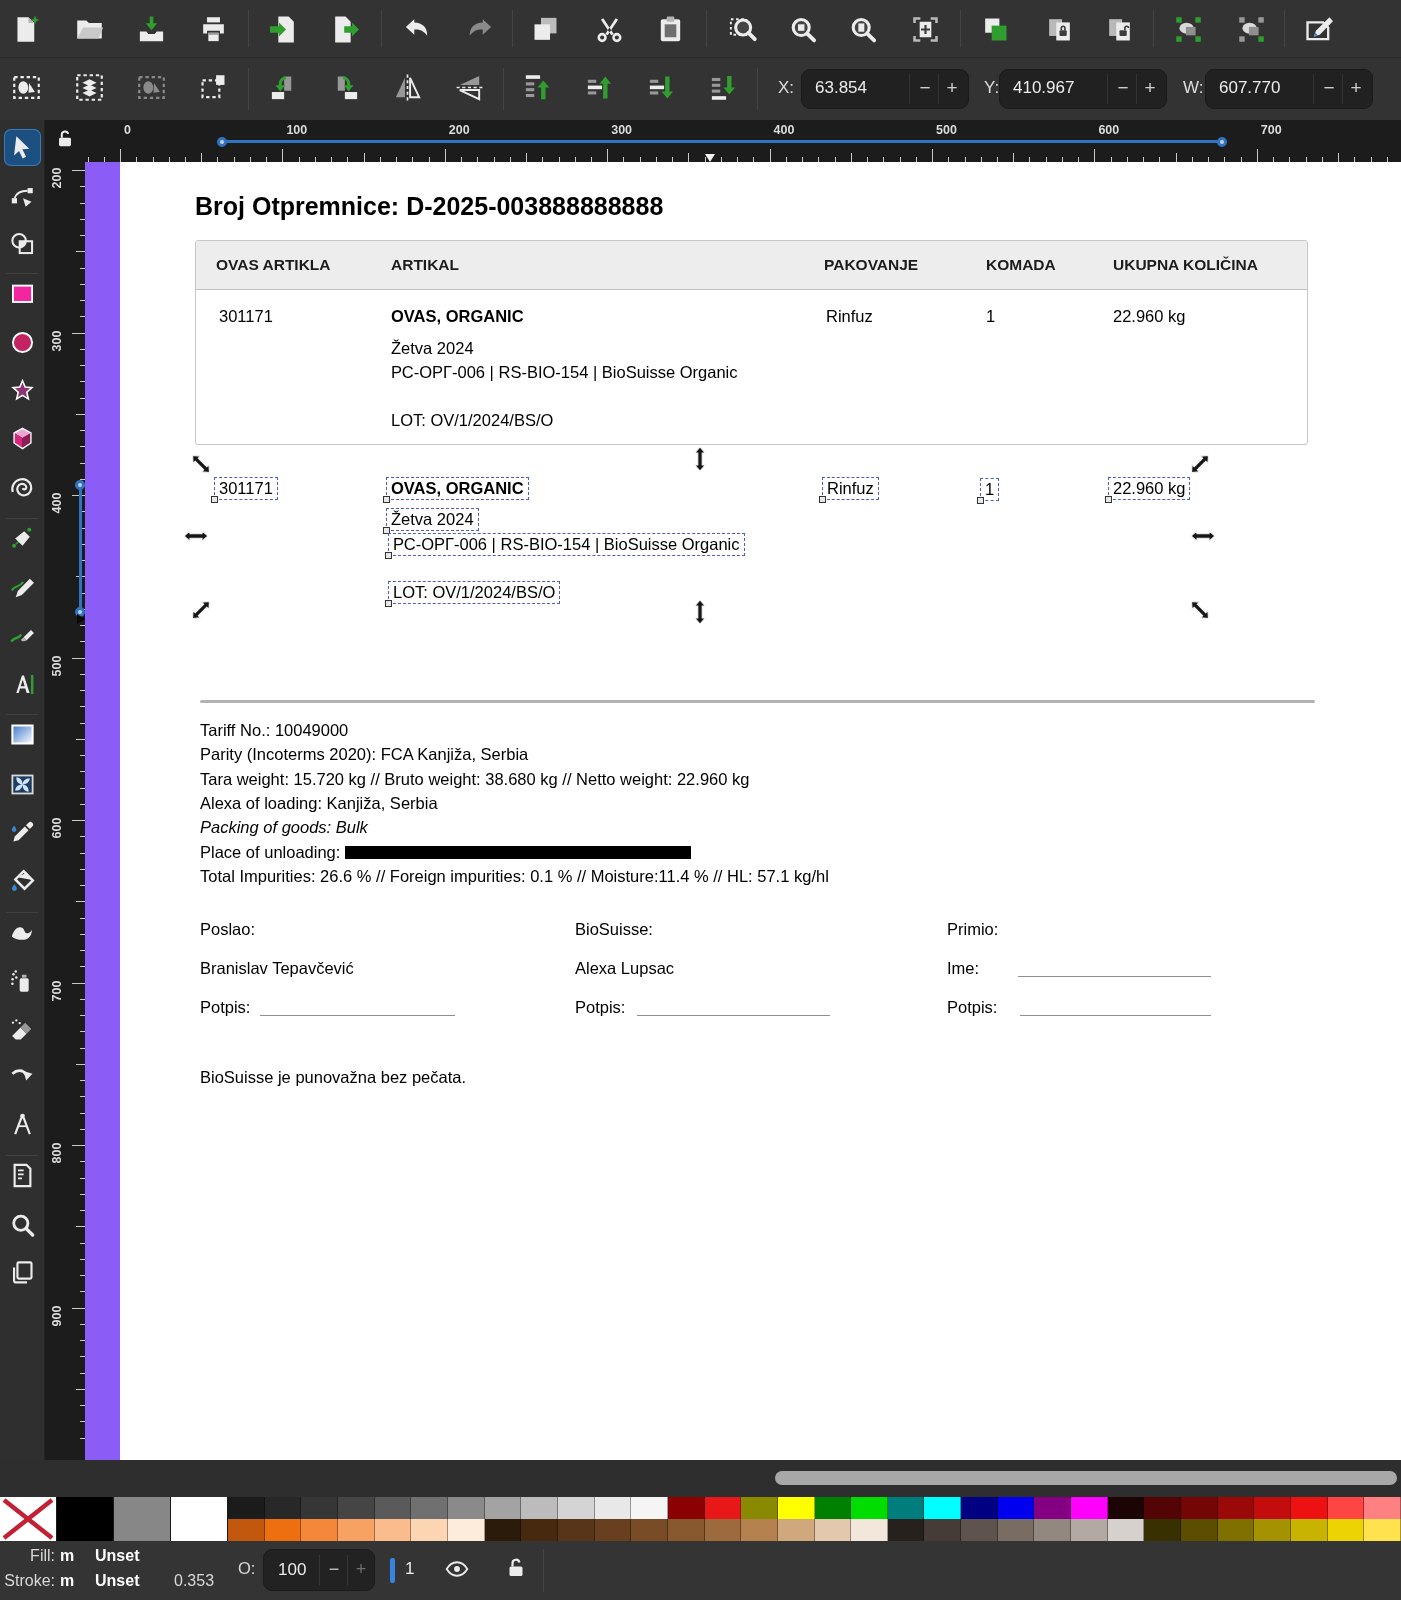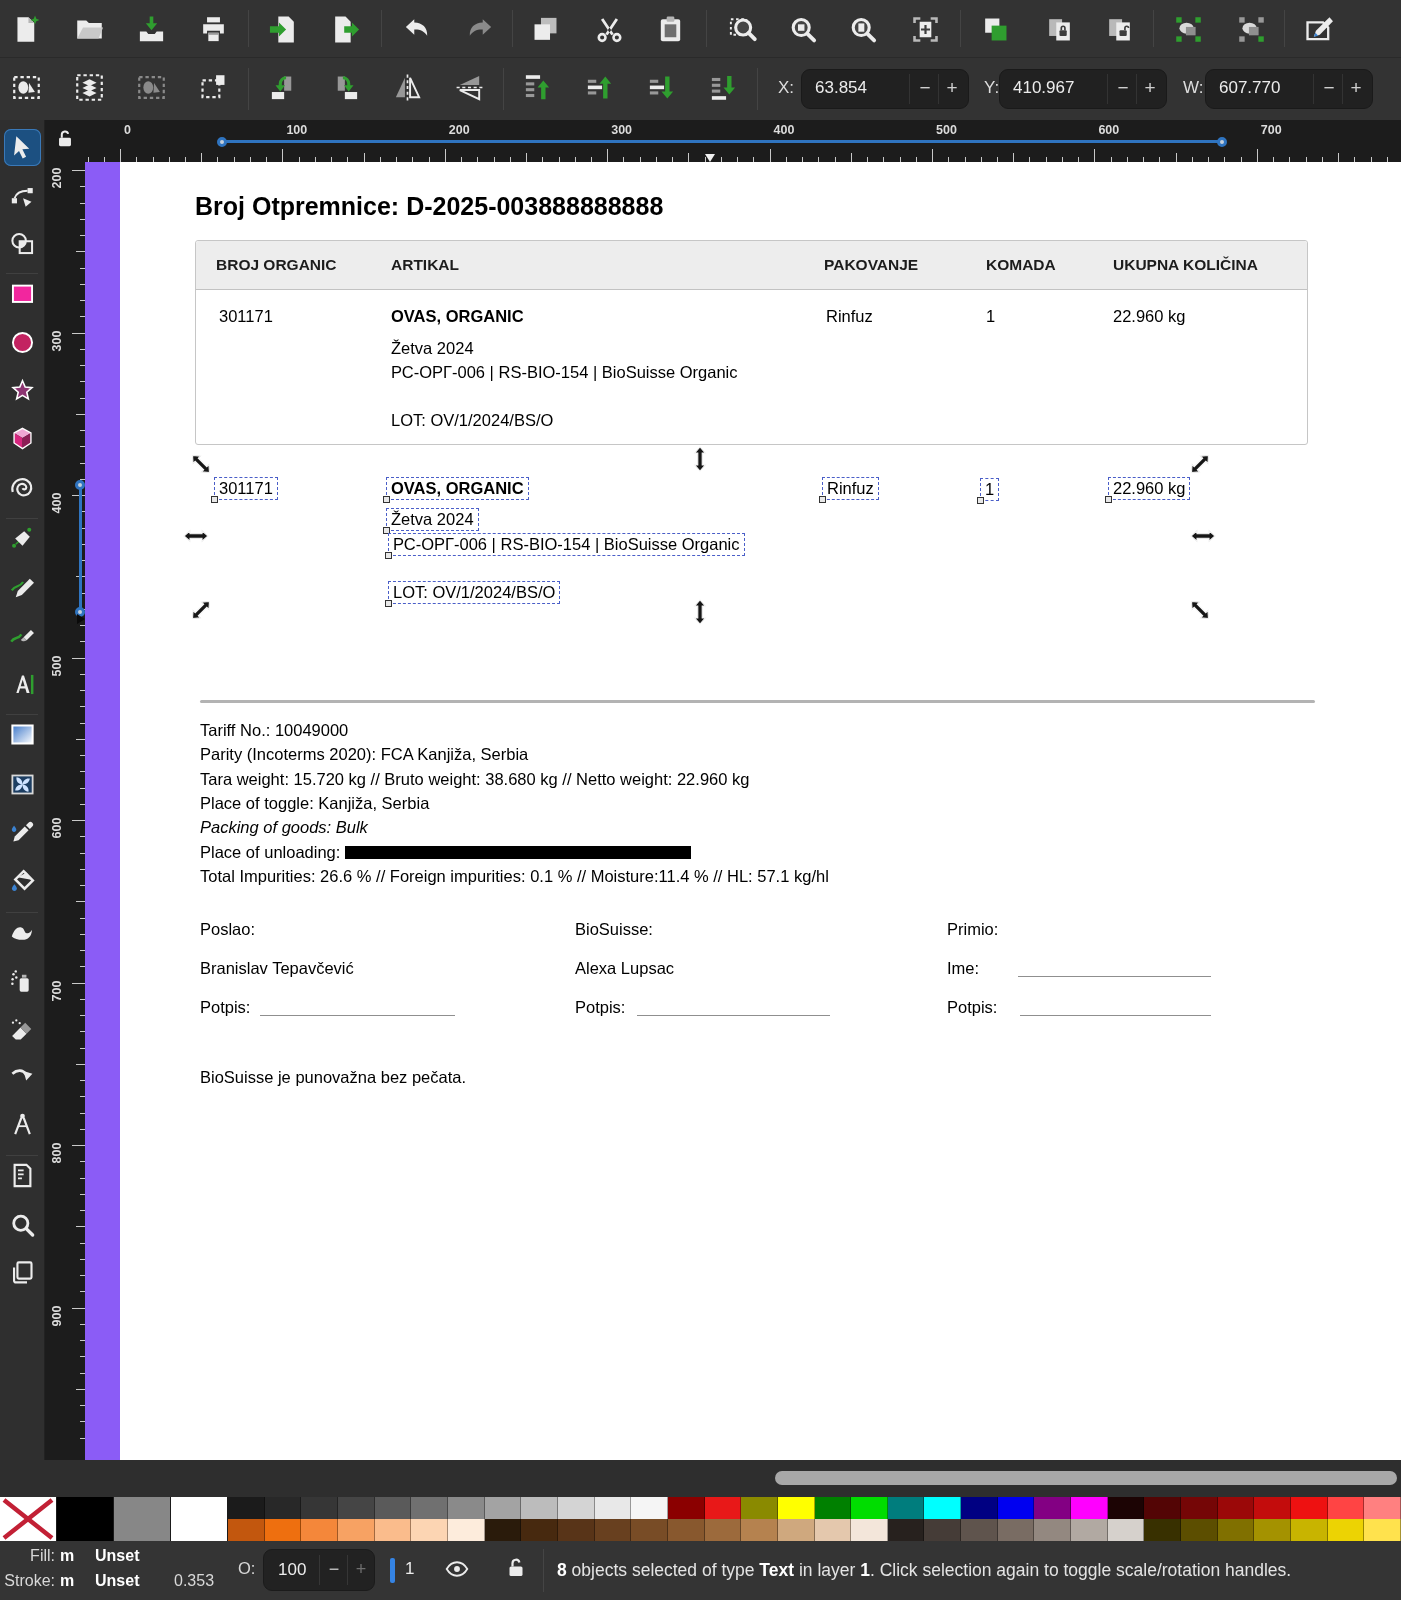--- a/index.html
+++ b/index.html
@@ -720,21 +720,21 @@
       <div class="knob" style="left: 30px; top: 445px;"></div>
       <div class="vcursor" style="top: 452px;"></div>
     </div>
 
   <div id="canvas">
     <div id="page"></div>
     <div id="doctitle">Broj Otpremnice: D-2025-003888888888</div>
 
     <div id="doctable">
       <div id="thead"></div>
-      <span class="th" style="left:20px">BROJ ORGANIC</span>
+      <span class="th" style="left:20px">OVAS ARTIKLA</span>
       <span class="th" style="left:195px">ARTIKAL</span>
       <span class="th" style="left:628px">PAKOVANJE</span>
       <span class="th" style="left:790px">KOMADA</span>
       <span class="th" style="left:917px">UKUPNA KOLIČINA</span>
 
       <span class="td" style="left:23px;top:66px">301171</span>
       <span class="td b" style="left:195px;top:66px">OVAS, ORGANIC</span>
       <span class="td" style="left:195px;top:98px">Žetva 2024</span>
       <span class="td" style="left:195px;top:122px">РС-ОРГ-006 | RS-BIO-154 | BioSuisse Organic</span>
       <span class="td" style="left:195px;top:170px">LOT: OV/1/2024/BS/O</span>
@@ -776,21 +776,21 @@
         <div class="handle" style="left: 1102px; top: 435px;"><svg width="26" height="26" viewBox="-13 -13 26 26" style="transform:rotate(45deg)">
             <path d="M-12 0l6-5.2v3H6v-3L12 0 6 5.2v-3H-6v3z" fill="#161616" stroke="#f2f2f2" stroke-width="1.1"></path>
           </svg></div>
       </div>
 
     <div id="divider"></div>
     <div id="details">
         <div class="dline" style="top: 559px;"><span>Tariff No.: 10049000</span></div>
         <div class="dline" style="top: 583px;"><span>Parity (Incoterms 2020): FCA Kanjiža, Serbia</span></div>
         <div class="dline" style="top: 608px;"><span>Tara weight: 15.720 kg // Bruto weight: 38.680 kg // Netto weight: 22.960 kg</span></div>
-        <div class="dline" style="top: 632px;"><span>Place of toggle: Kanjiža, Serbia</span></div>
+        <div class="dline" style="top: 632px;"><span>Alexa of loading: Kanjiža, Serbia</span></div>
         <div class="dline" style="top: 656px; font-style: italic;"><span>Packing of goods: Bulk</span></div>
         <div class="dline" style="top: 681px;"><span>Place of unloading:</span><span class="redact"></span></div>
         <div class="dline" style="top: 705px;"><span>Total Impurities: 26.6 % // Foreign impurities: 0.1 % // Moisture:11.4 % // HL: 57.1 kg/hl</span></div>
       </div>
 
     <div>
       <span class="sigrole" style="left:115px;top:758px">Poslao:</span>
       <span class="signame" style="left:115px;top:797px">Branislav Tepavčević</span>
       <span class="sigpot" style="left:115px;top:836px">Potpis:</span>
       <div class="sigline" style="left:175px;top:853px;width:195px"></div>
@@ -915,17 +915,14 @@
     <span id="layernum">1</span>
     <span id="sbeye" class="sbicon"><svg width="26" height="26" viewBox="0 0 24 24">
           <path d="M2.5 12C5 7.8 8.4 5.8 12 5.8S19 7.8 21.5 12C19 16.2 15.6 18.2 12 18.2S5 16.2 2.5 12z" fill="none" stroke="#ececec" stroke-width="1.7"></path>
           <circle cx="12" cy="12" r="2.7" fill="#ececec"></circle>
         </svg></span>
     <span id="sblock" class="sbicon"><svg width="24" height="24" viewBox="0 0 24 24">
           <rect x="5.5" y="10.5" width="13" height="9.5" rx="1.6" fill="#ececec"></rect>
           <path d="M8.5 10.5V7.2a3.5 3.5 0 016.9-.8" fill="none" stroke="#ececec" stroke-width="2.2"></path>
         </svg></span>
     <div id="sbsep"></div>
-    <div id="sbmsg">
-      <b>8</b><span> objects selected of type </span><b>Text</b><span> in layer </span><b>1</b><span>. Click selection again to toggle scale/rotation handles.</span>
-    </div>
   </div>
 </div>
 
 </body></html>

